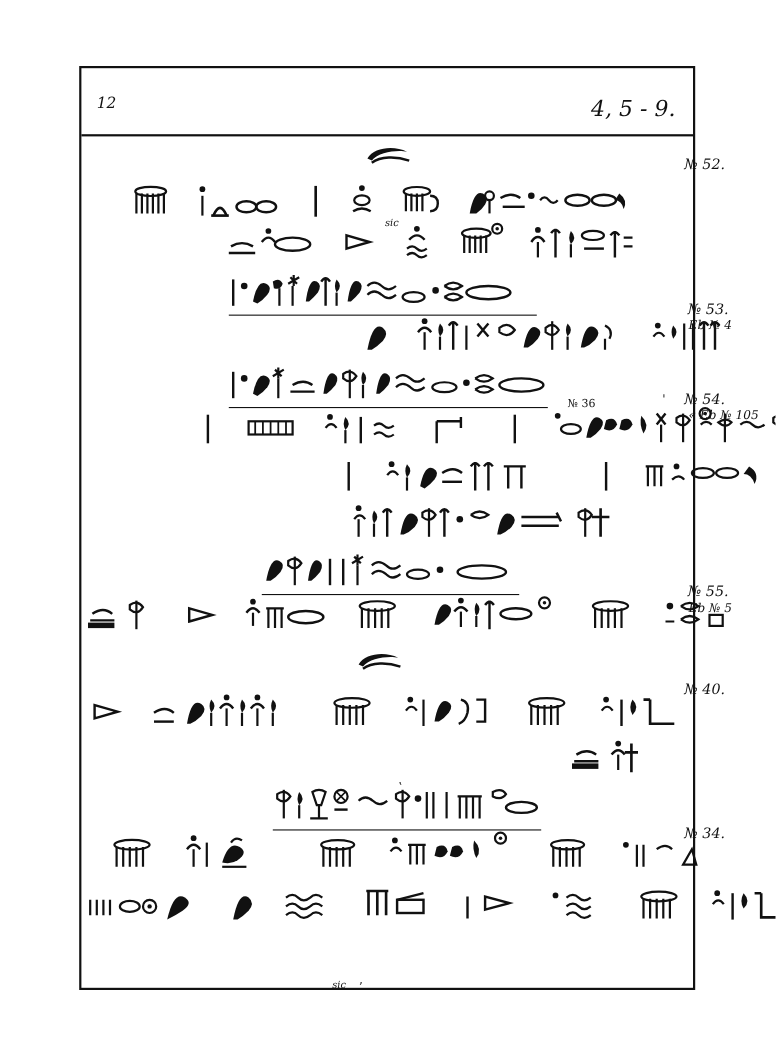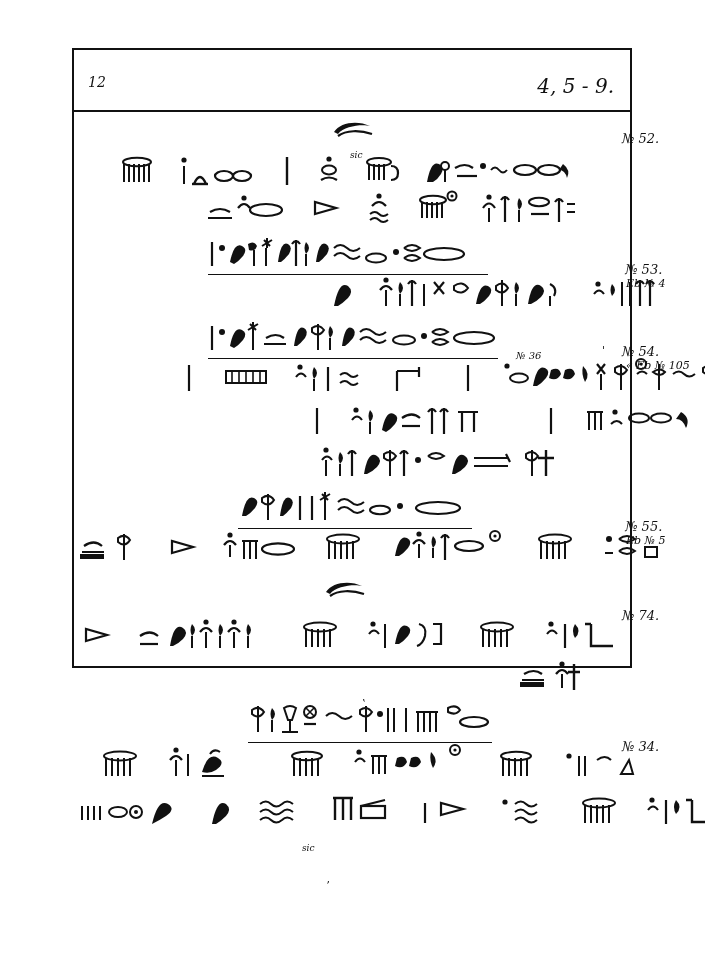--- a/index.html
+++ b/index.html
@@ -13,23 +13,23 @@
     position: relative;
     font-family: "Liberation Serif", serif;
     color: #0a0a0a;
     overflow: hidden;
   }
 
   
   .page-frame {
     position: absolute;
     left: 72px;
-    top: 48px;
+    top: 60px;
     width: 560px;
-    height: 620px;
+    height: 840px;
     border: 2px solid #111;
     box-sizing: border-box;
     background: #fff;
   }
   .header-rule {
     position: absolute;
     left: 0;
     top: 60px;
     width: 100%;
     height: 0;
@@ -86,32 +86,32 @@
     margin-right: 18px;
     vertical-align: middle;
   }
   .underlined {
     border-bottom: 1.6px solid #111;
     padding-bottom: 2px;
   }
   .tiny-note {
     position: absolute;
     font-family: "DejaVu Serif", serif;
-    font-style: italic;
     font-size: 10px;
     color: #111;
     white-space: nowrap;
     text-align: right;
   }
   .sic {
     position: absolute;
     font-family: "DejaVu Serif", serif;
     font-style: italic;
     font-size: 9px;
     color: #111;
+    margin-top: 36px;
   }
   .tick {
     position: absolute;
     font-family: "DejaVu Serif", serif;
     font-size: 11px;
     color: #111;
   }
   svg { display: block; overflow: visible; }
 </style>
 </head>
@@ -133,21 +133,21 @@
   </div>
   <div class="margin-label" style="left:548px; top:295px;font-style:italic;">
     <span>№ 54.</span>
     <span class="sub">« Eb № 105</span>
   </div>
   <div class="margin-label" style="left:548px; top:470px;text-align:center;">
     <span>№ 55.</span>
     <span class="sub">Eb № 5</span>
   </div>
   <div class="margin-label" style="left:548px; top:559px;">
-    <span>№ 74.</span>
+    <span>№ 40.</span>
   </div>
   <div class="margin-label" style="left:548px; top:690px;">
     <span>№ 34.</span>
   </div>
 
   <div class="sic" style="left:276px; top:100px;">sic</div>
   <div class="tiny-note" style="left:442px; top:300px;">№ 36</div>
   <div class="sic" style="left:228px; top:793px;">sic</div>
   <div class="tick" style="left:528px; top:294px;">'</div>
   <div class="tick" style="left:288px; top:647px;">ʽ</div>

